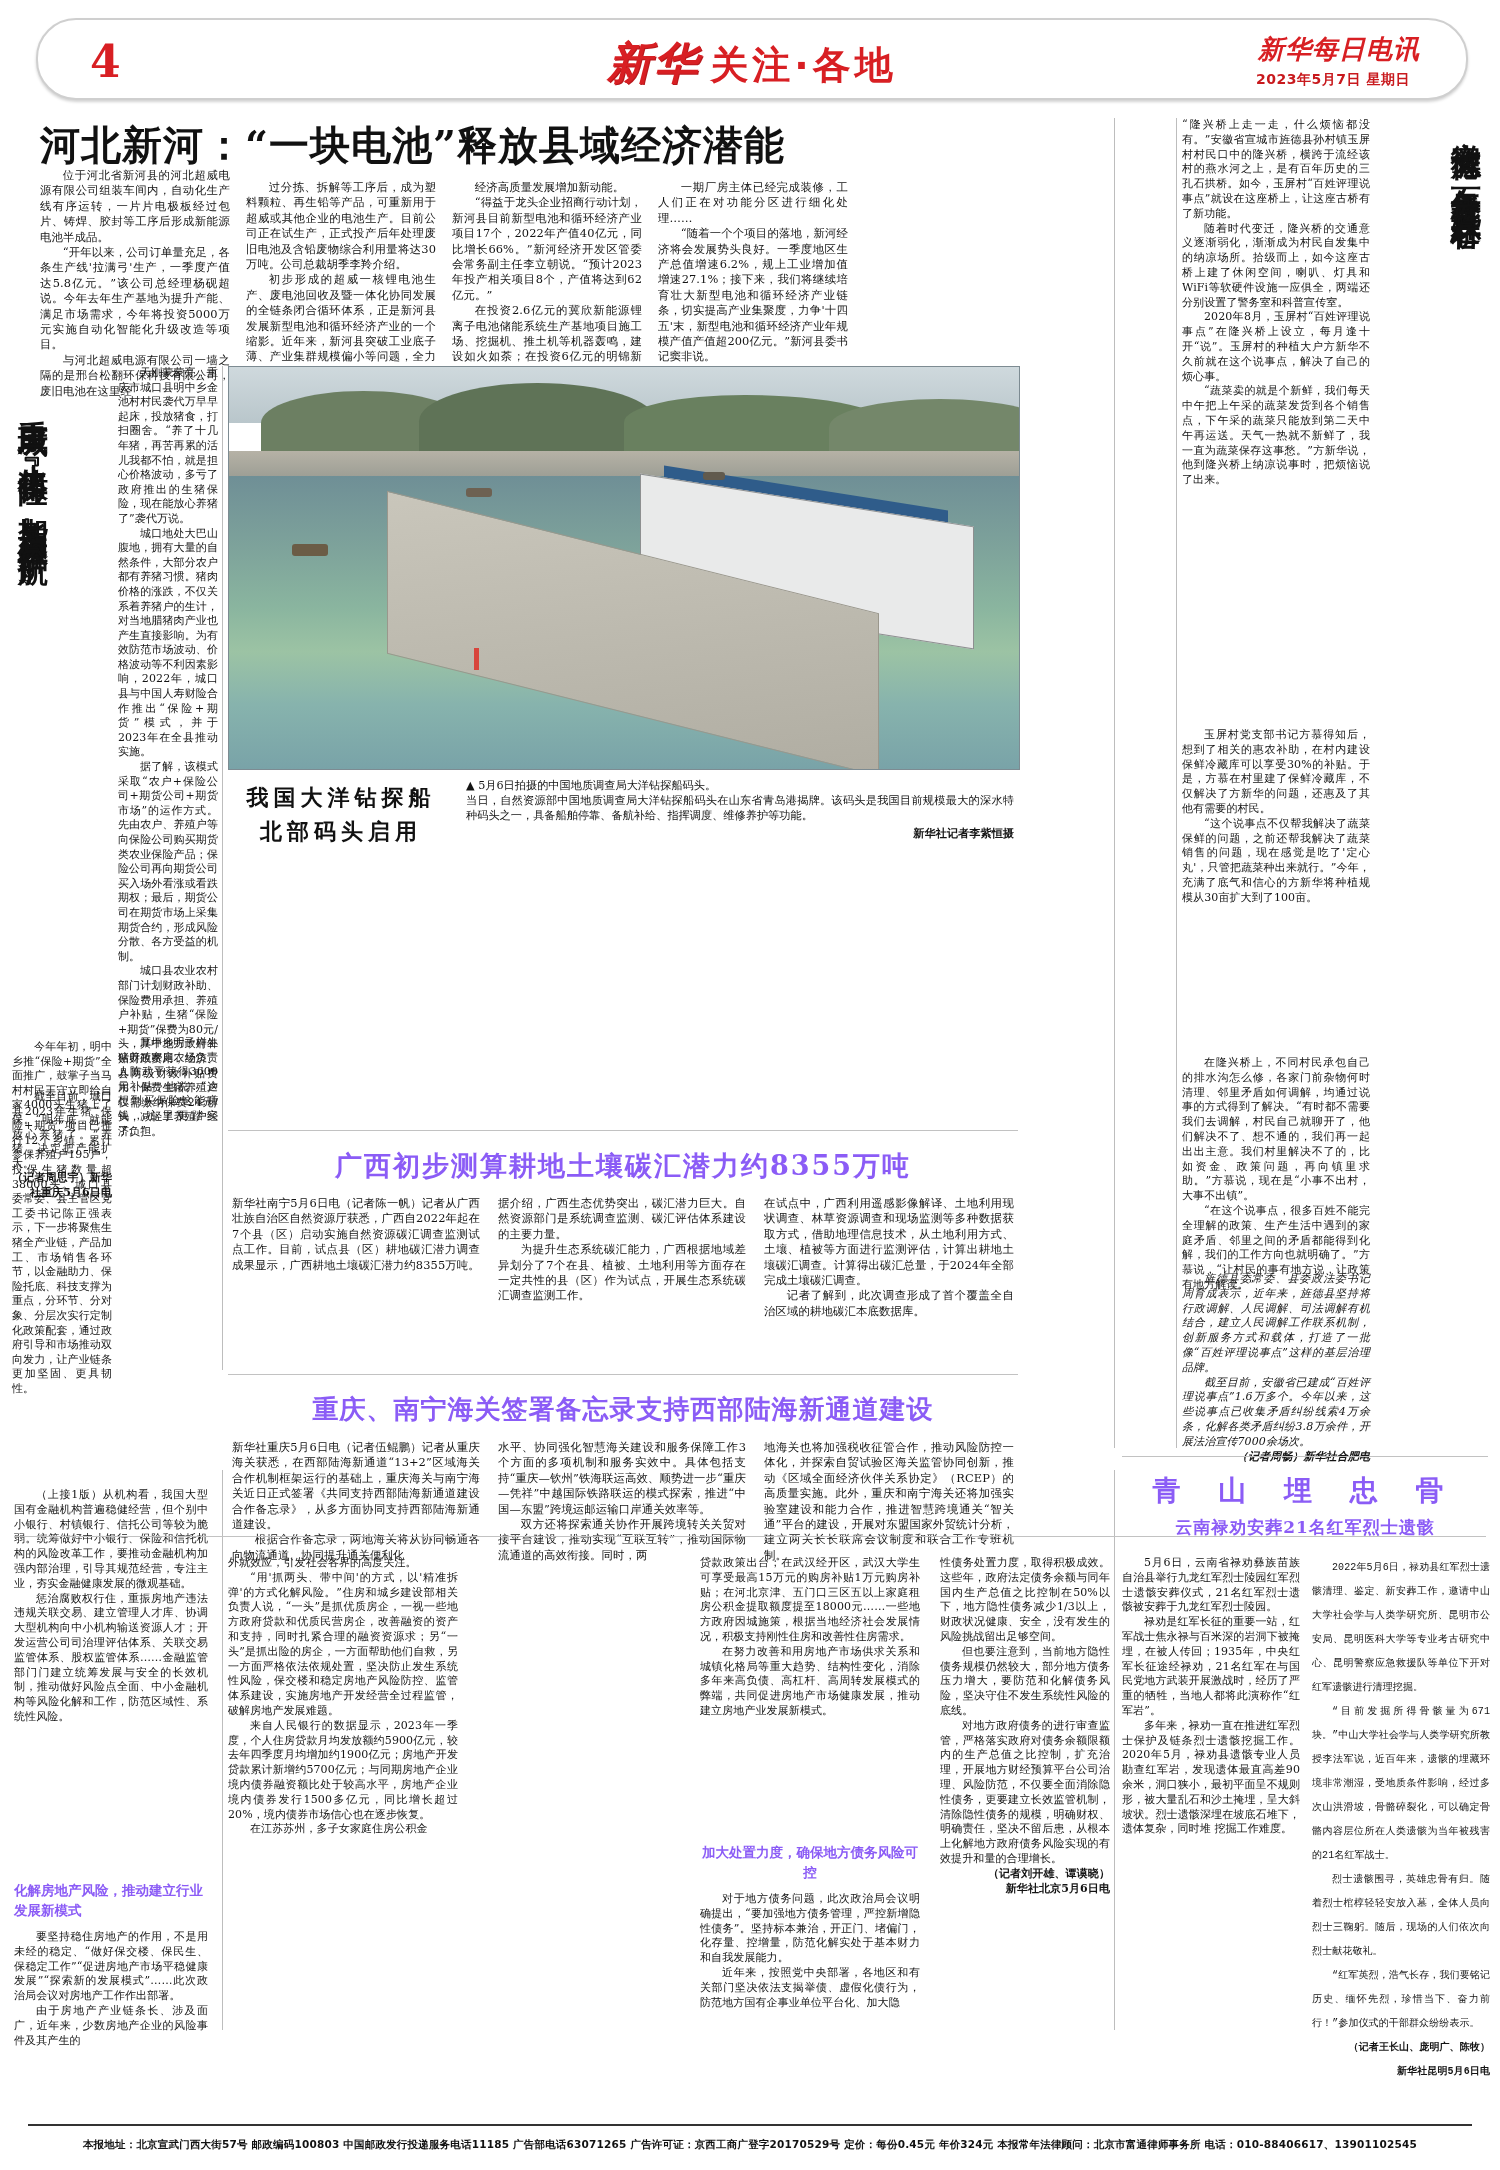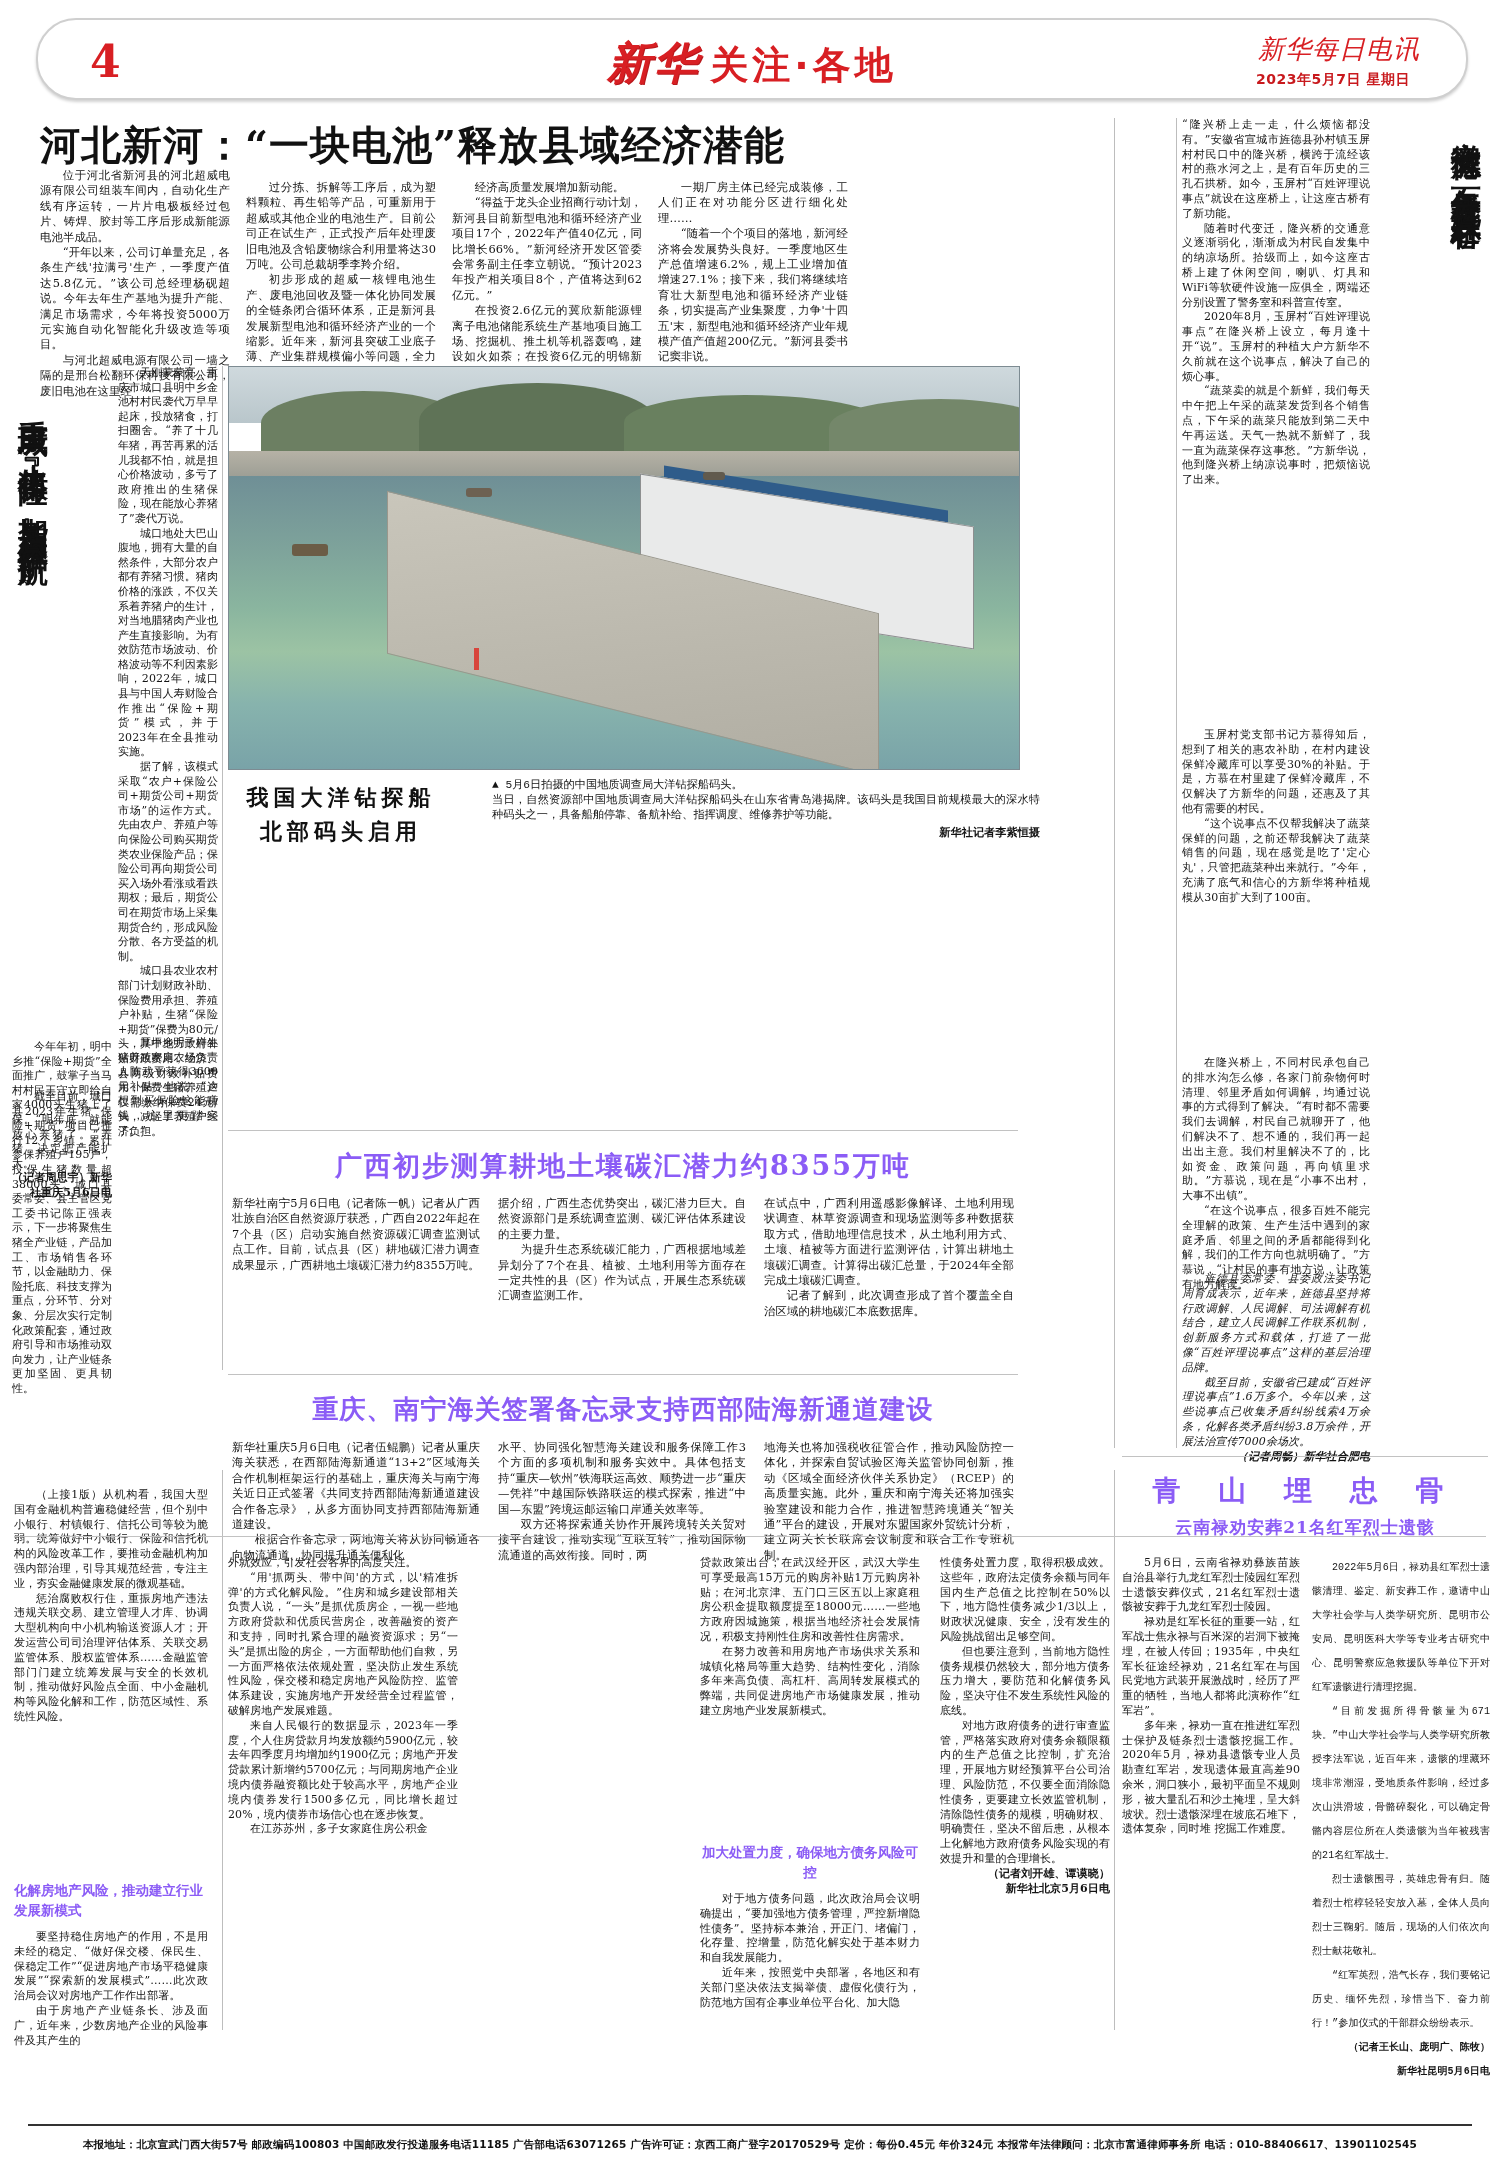--- a/index.html
+++ b/index.html
@@ -37,21 +37,21 @@
   .mh-sub{
     font-family:"DejaVu Sans","Liberation Sans",sans-serif;
     font-size:38px;font-weight:bold;color:#d81f23;
     letter-spacing:4px;margin-left:6px;
   }
   .mh-right{
     position:absolute;right:46px;top:12px;text-align:center;
   }
   .mh-right .brand{
     font-family:"DejaVu Serif","Liberation Serif",serif;
-    font-size:26px;font-weight:normal;color:#d81f23;letter-spacing:1px;
+    font-size:26px;font-weight:bold;color:#d81f23;letter-spacing:1px;
     font-style:italic;
     margin-left:12px;
   }
   .mh-right .date{
     font-family:"DejaVu Sans","Liberation Sans",sans-serif;
     font-size:14px;font-weight:bold;color:#c8191d;margin-top:4px;letter-spacing:.5px;
   }
 
   
   .col{
@@ -130,22 +130,22 @@
   .photo .boat3{position:absolute;left:60%;top:26%;width:22px;height:8px;background:#615a4d;border-radius:3px;}
   .photo .lighthouse{position:absolute;left:31%;top:70%;width:5px;height:22px;background:#d8453c;}
 
   .photo-cap-title{
     position:absolute;left:246px;top:780px;width:190px;
     font-family:"DejaVu Serif","Liberation Serif",serif;
     font-size:22px;font-weight:bold;letter-spacing:5px;line-height:34px;
     color:#111;text-align:center;
   }
   .photo-cap-body{
-    position:absolute;left:492px;top:778px;width:548px;
-    font-size:11.2px;line-height:15.2px;text-align:justify;color:#141414;font-family:Liberation Mono, monospace;
+    position:absolute;left:466px;top:778px;width:548px;
+    font-size:11.2px;line-height:15.2px;text-align:justify;color:#141414;
   }
   .photo-cap-body p{margin:0;text-indent:0;}
   .photo-cap-body .credit{text-align:right;font-weight:bold;margin-top:2px;}
 
   
   .h2{
     position:absolute;
     font-family:"DejaVu Serif","Liberation Serif",serif;
     font-weight:bold;color:#8b5cf6;text-align:center;white-space:nowrap;
   }

